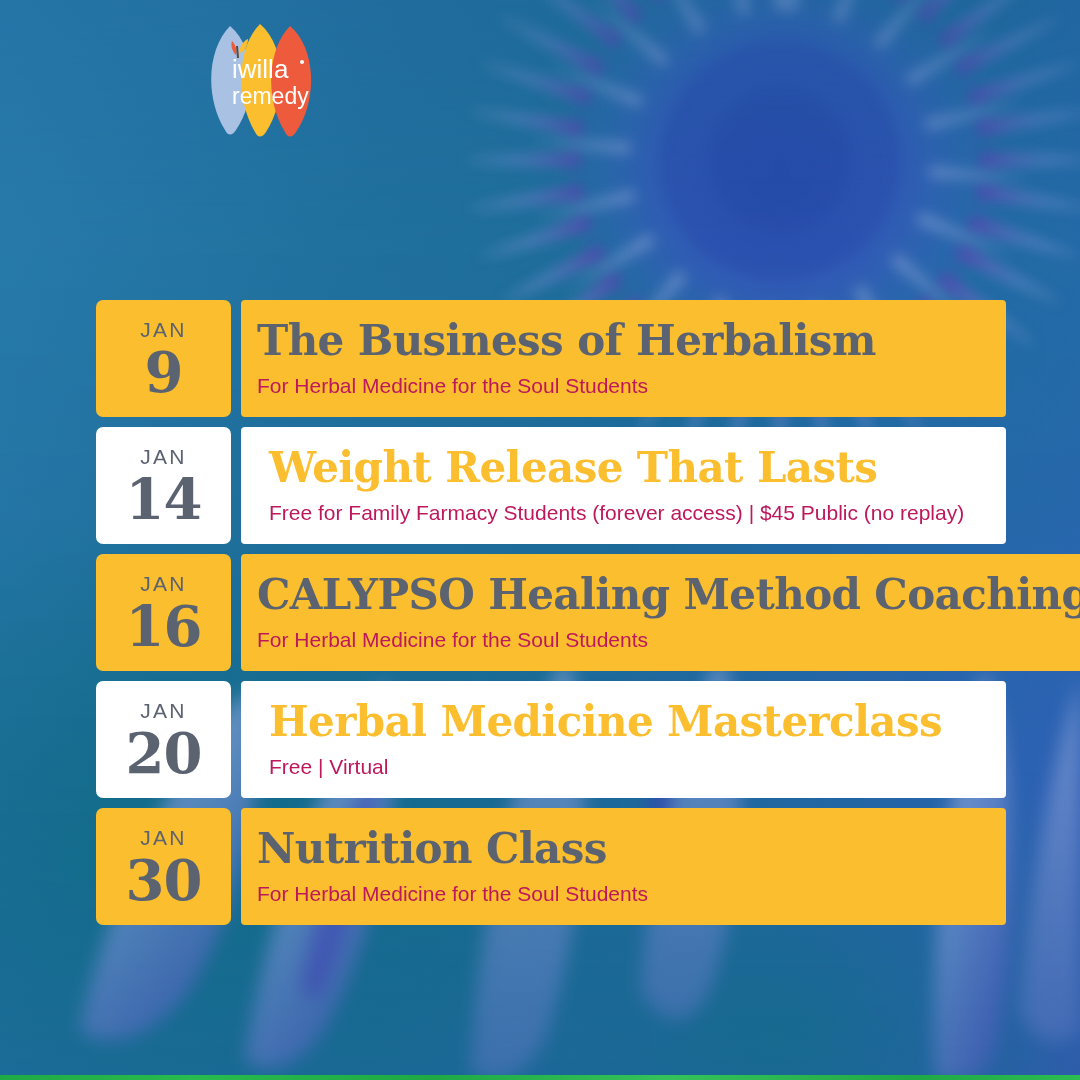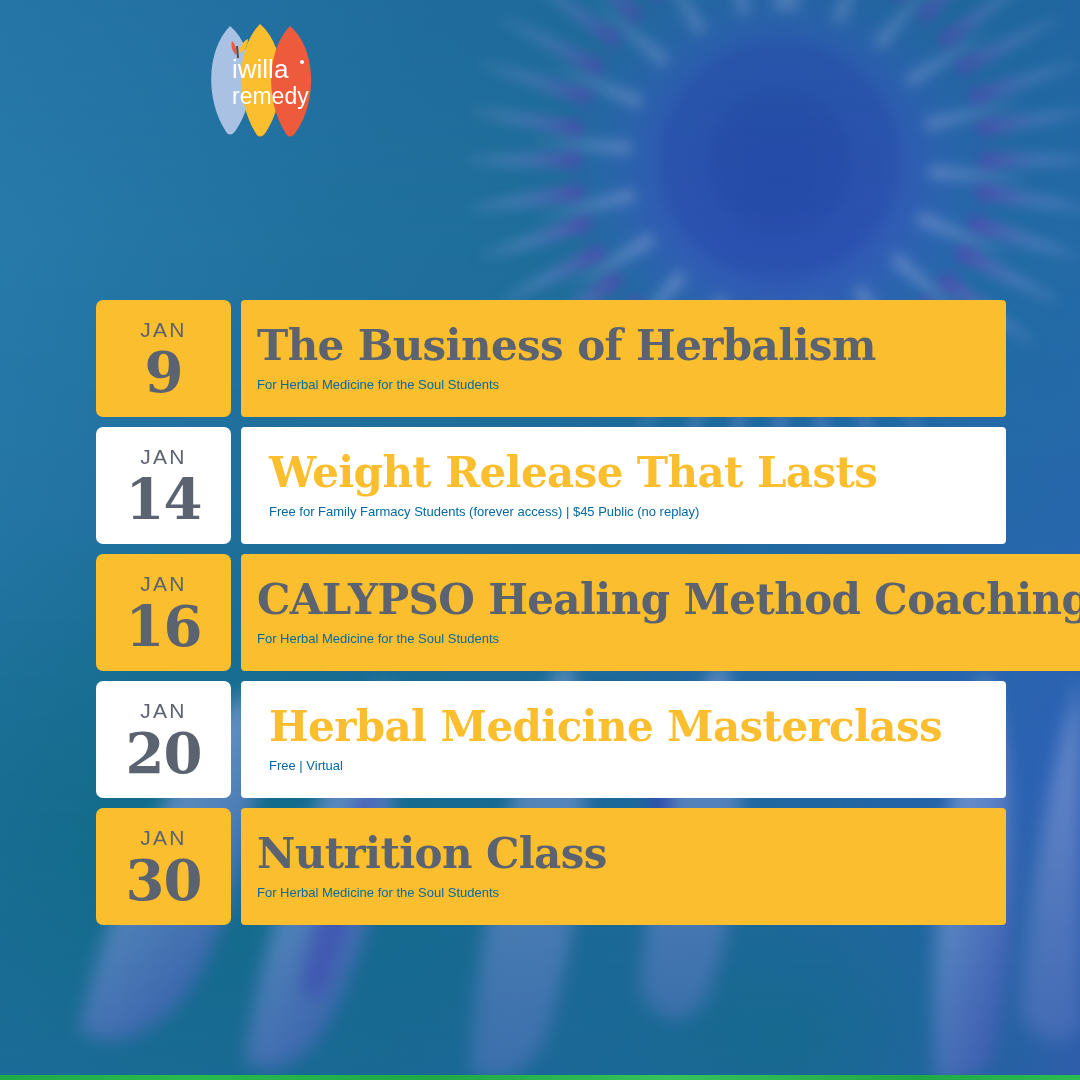--- a/index.html
+++ b/index.html
@@ -153,23 +153,23 @@
   .class-title {
     font-family: "DejaVu Serif", "Liberation Serif", serif;
     font-weight: bold;
     font-size: 42px;
     line-height: 1.06;
     letter-spacing: -0.6px;
     white-space: nowrap;
   }
   .class-sub {
     font-family: "Liberation Sans", sans-serif;
-    font-size: 13px;
+    font-size: 21px;
     line-height: 1.2;
-    color: #0369a1;
+    color: #be185d;
     margin-top: 9px;
     white-space: nowrap;
   }
 
   
   .theme-yellow .date-box { background: #FBBE2E; }
   .theme-yellow .content-box { background: #FBBE2E; }
   .theme-yellow .class-title { color: #5b6270; }
 
   .theme-white .date-box { background: #ffffff; }

